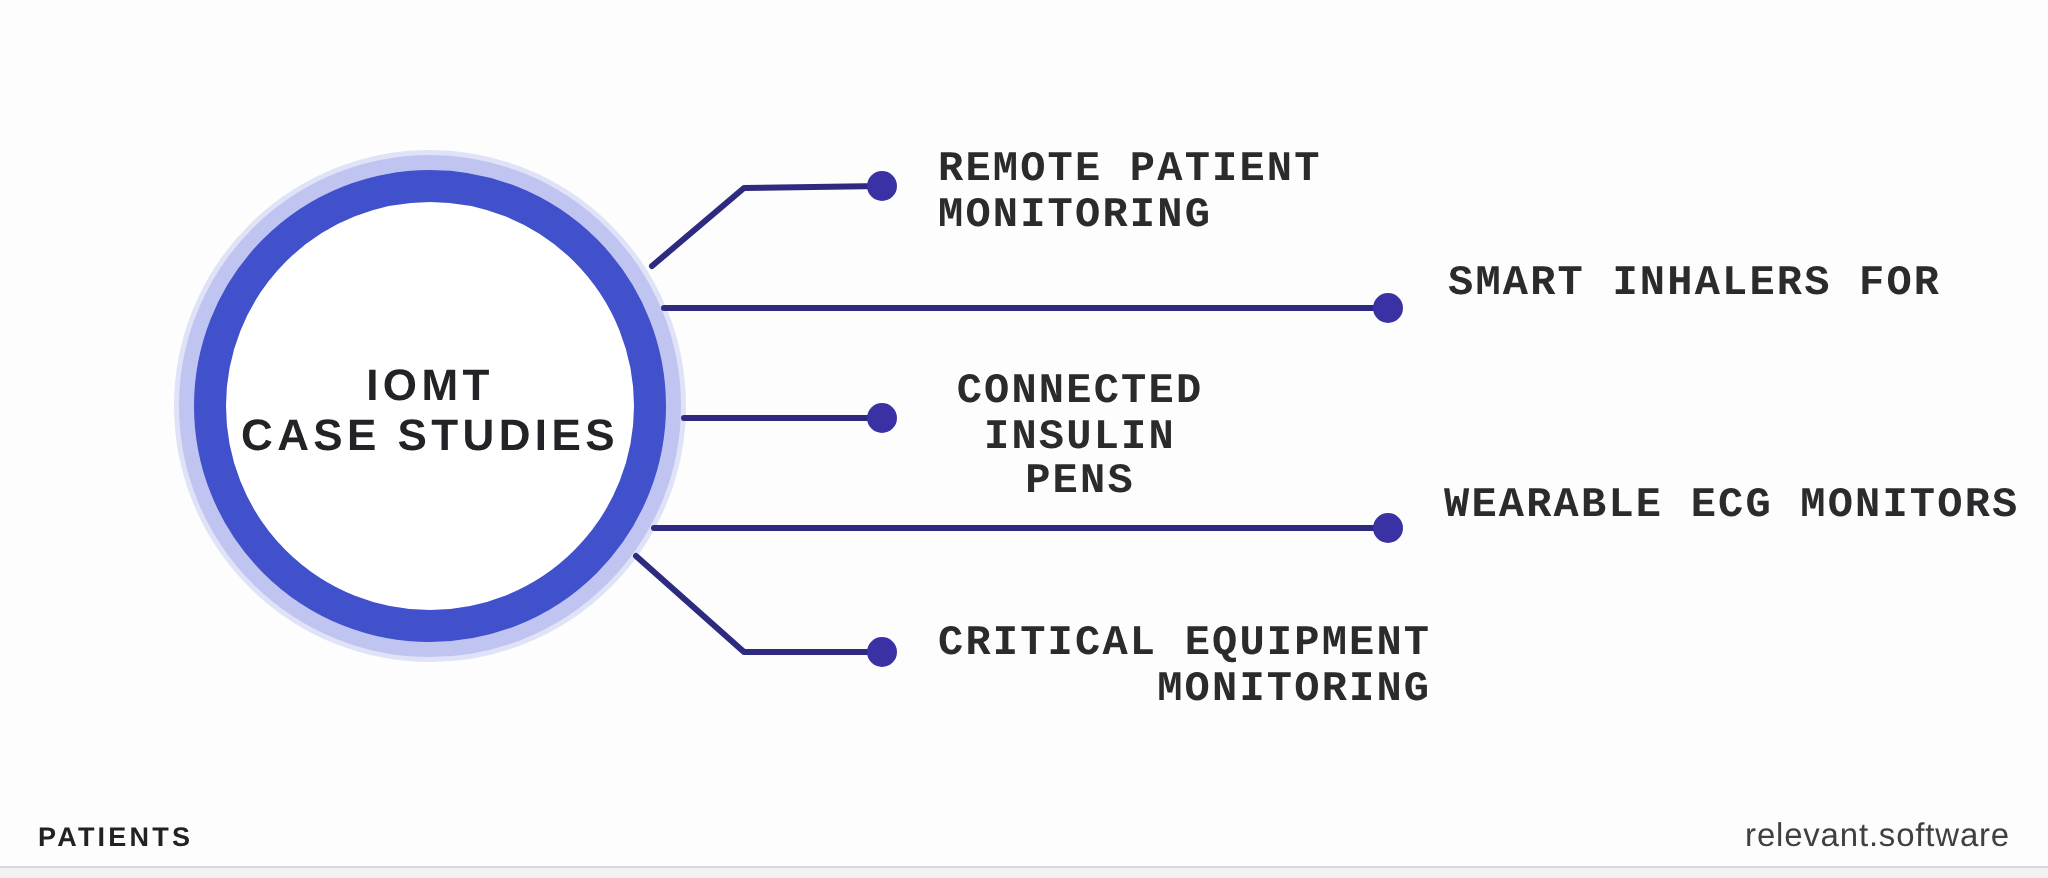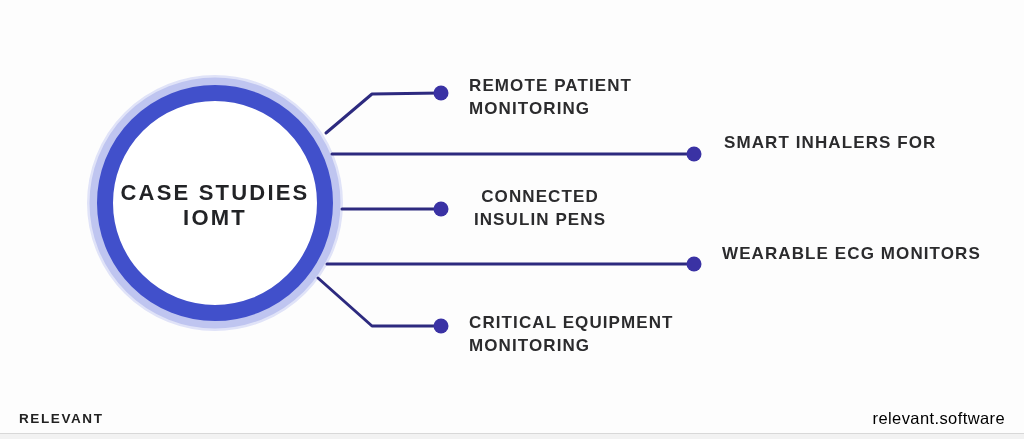--- a/index.html
+++ b/index.html
@@ -24,50 +24,51 @@
     width: 260px;
     text-align: center;
     font-size: 22px;
     line-height: 25px;
     font-weight: bold;
     letter-spacing: 2.2px;
     color: #222326;
   }
   .node-label {
     position: absolute;
-    font-size: 17px;
+    font-size: 21px;
     line-height: 22.5px;
     font-weight: bold;
     letter-spacing: 1.1px;
     color: #2b2b2d;
     white-space: nowrap;
+    font-family: Liberation Mono, monospace;
   }
   .node-label.centered { text-align: center; white-space: normal; }
   .label-remote    { left: 469px; top: 75px; }
   .label-smart     { left: 724px; top: 132px; text-align: right; }
   .label-connected { left: 462px; top: 186px; width: 156px; }
   .label-wearable  { left: 722px; top: 243px; }
-  .label-critical  { left: 469px; top: 312px; }
+  .label-critical  { left: 469px; top: 312px; text-align: right; }
   .footer-brand {
     position: absolute;
     left: 19px;
     top: 411px;
     font-size: 13.5px;
     font-weight: bold;
     letter-spacing: 1.6px;
     color: #222;
   }
   .footer-site {
     position: absolute;
     right: 19px;
     top: 409px;
     font-size: 16.5px;
     font-weight: normal;
     letter-spacing: 0.4px;
-    color: #000000;
+    color: #404040;
   }
   .bottom-strip {
     position: absolute;
     left: 0; bottom: 0;
     width: 100%;
     height: 6px;
     background: #f2f2f2;
     border-top: 1px solid #d8d8d8;
   }
 </style>
@@ -90,22 +91,22 @@
     <polyline points="318,278 372,326 441,326" fill="none" stroke-width="3" stroke-linejoin="round" stroke-linecap="round" stroke="#2d2a7f"></polyline>
 
     <circle cx="441" cy="93" r="7.5" fill="#3a32a4"></circle>
     <circle cx="694" cy="154" r="7.5" fill="#3a32a4"></circle>
     <circle cx="441" cy="209" r="7.5" fill="#3a32a4"></circle>
     <circle cx="694" cy="264" r="7.5" fill="#3a32a4"></circle>
     <circle cx="441" cy="326" r="7.5" fill="#3a32a4"></circle>
   </svg>
 
   <div class="hub-title">
+    <div>IOMT</div>
     <div>CASE STUDIES</div>
-    <div>IOMT</div>
   </div>
 
   <div class="node-label label-remote">
     <div>REMOTE PATIENT</div>
     <div>MONITORING</div>
   </div>
 
   <div class="node-label label-smart">
     <div>SMART INHALERS FOR</div>
   </div>
@@ -117,17 +118,17 @@
 
   <div class="node-label label-wearable">
     <div>WEARABLE ECG MONITORS</div>
   </div>
 
   <div class="node-label label-critical">
     <div>CRITICAL EQUIPMENT</div>
     <div>MONITORING</div>
   </div>
 
-  <div class="footer-brand">RELEVANT</div>
+  <div class="footer-brand">PATIENTS</div>
   <div class="footer-site">relevant.software</div>
   <div class="bottom-strip"></div>
 
 </div>
 
 </body></html>

